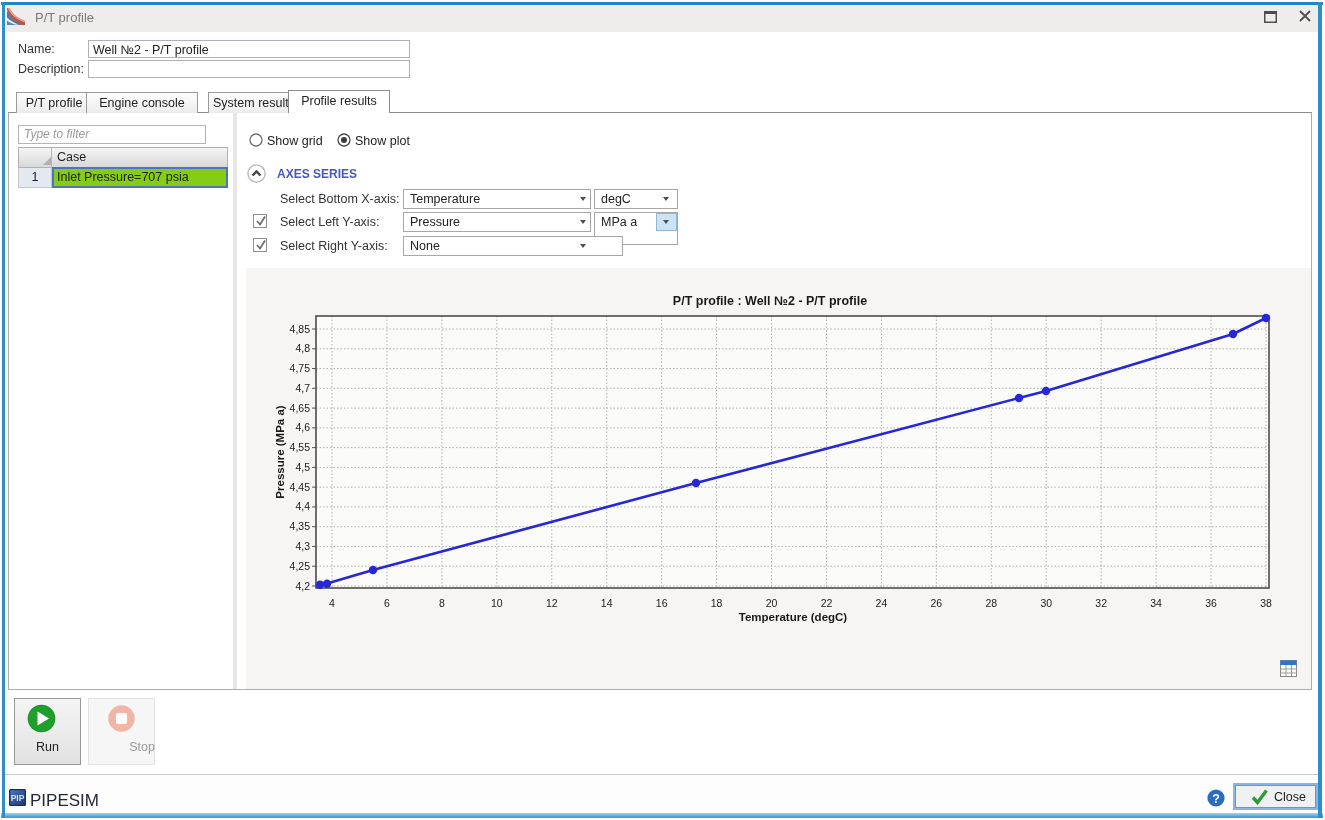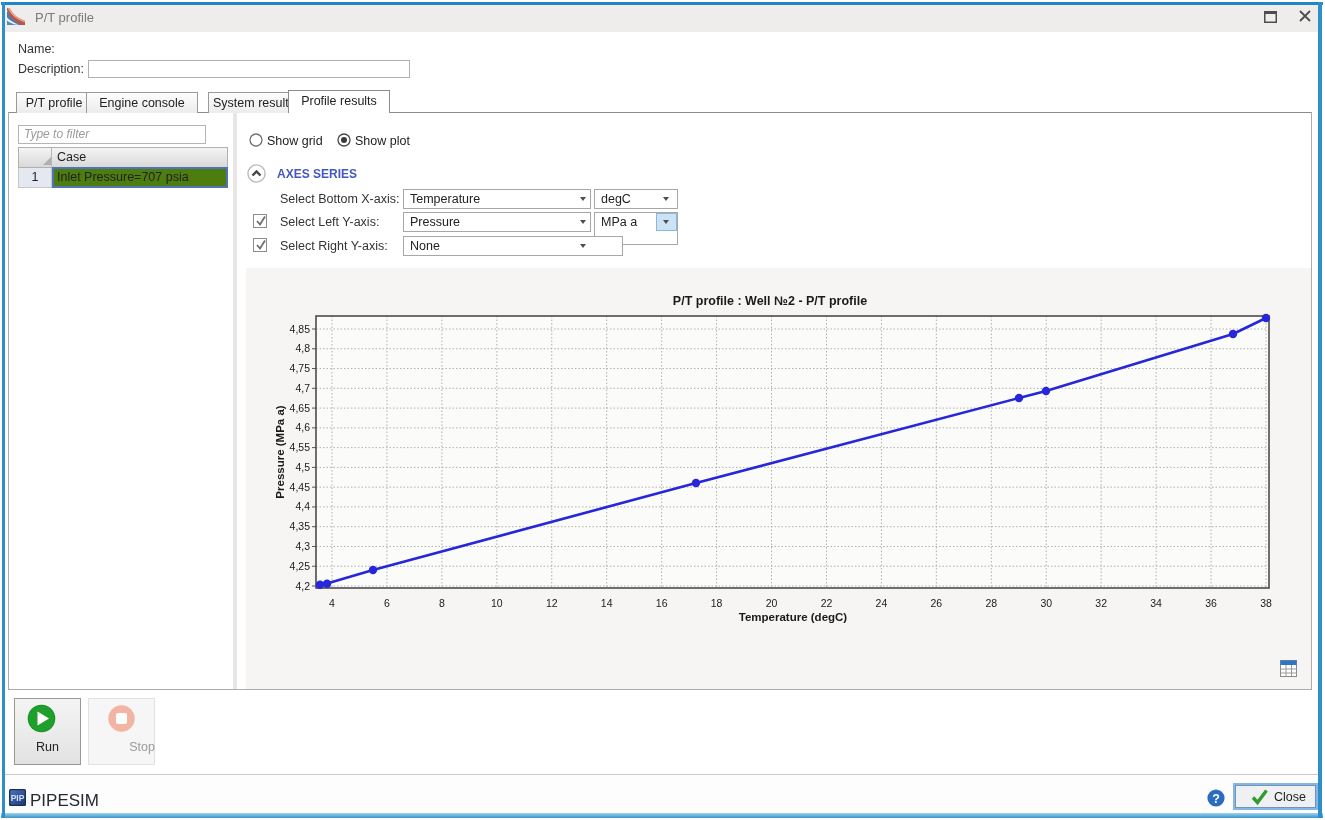--- a/index.html
+++ b/index.html
@@ -19,21 +19,21 @@
   .inputBox { background:#fff; border:1px solid #aeb2b8; font-size:12.5px; color:#222; padding:2px 4px; line-height:14px; }
   
   .tab { position:absolute; top:92px; height:21px; background:linear-gradient(#fdfdfd,#ececec); border:1px solid #9a9a9a; border-bottom:none; font-size:12.5px; color:#222; text-align:center; line-height:20px; }
   #tabActive { top:90px; height:23px; background:#fff; border:1px solid #8c8c8c; border-bottom:none; z-index:5; }
   #content { left:8px; top:112px; width:1304px; height:578px; background:#fff; border:1px solid #acacac; border-top:1px solid #8c8c8c; }
   
   #filter { left:18px; top:125px; width:188px; height:19px; border:1px solid #b4b4b4; background:#fff; font-size:12px; font-style:italic; color:#9a9a9a; padding:2px 5px; line-height:13px;}
   #gridHead { left:18px; top:147px; width:210px; height:21px; background:linear-gradient(#f4f4f4,#d9d9d9); border:1px solid #b0b0b0; }
   #gridHeadC1 { left:18px; top:147px; width:34px; height:21px; border-right:1px solid #b8b8b8; }
   #rowC1 { left:18px; top:168px; width:34px; height:20px; background:#e4e9f1; border:1px solid #c6c6c6; border-top:none; font-size:12.5px; color:#222; text-align:center; line-height:19px; }
-  #rowC2 { left:52px; top:167px; width:176px; height:21px; background:#4d7c0f; border:2px solid #4f74b8; font-size:12.5px; color:#222; line-height:17px; padding-left:3px; }
+  #rowC2 { left:52px; top:167px; width:176px; height:21px; background:#84cc16; border:2px solid #4f74b8; font-size:12.5px; color:#222; line-height:17px; padding-left:3px; }
   #splitter { left:233px; top:113px; width:4px; height:576px; background:#e9e7e6; }
   
   .radioLbl { font-size:12.5px; color:#222; }
   
   .ddl { position:absolute; background:#fff; border:1px solid #a7a7a7; font-size:12.5px; color:#222; padding:2px 6px; line-height:15px; }
   .arrow { position:absolute; width:0; height:0; border-left:3.5px solid transparent; border-right:3.5px solid transparent; border-top:4.5px solid #4e4e4e; }
   .cb { position:absolute; width:14px; height:14px; background:#fff; border:1px solid #8d8d8d; }
   
   #chart { left:240px; top:288px; }
   
@@ -64,20 +64,21 @@
 
   <svg class="abs" style="left:1264px;top:11px" width="13" height="12" viewBox="0 0 13 12">
     <rect x="0.75" y="0.75" width="11.5" height="10.5" fill="none" stroke="#4d4d4d" stroke-width="1.5"></rect>
     <rect x="0" y="0" width="13" height="3" fill="#4d4d4d"></rect>
   </svg>
   <svg class="abs" style="left:1299px;top:10px" width="12" height="12" viewBox="0 0 12 12">
     <path d="M1,1 L11,11 M11,1 L1,11" stroke="#4d4d4d" stroke-width="1.8"></path>
   </svg>
 
   <div class="abs lbl" style="left:18px;top:42px">Name:</div>
+  <div class="abs inputBox" style="left:88px;top:40px;width:322px;height:18px;">Well №2 - P/T profile</div>
   <div class="abs lbl" style="left:18px;top:62px">Description:</div>
   <div class="abs inputBox" style="left:88px;top:60px;width:322px;height:18px;"></div>
 
   <div id="content" class="abs"></div>
   <div class="tab" style="left:16px;width:76px;">P/T profile</div>
   <div class="tab" style="left:86px;width:112px;">Engine console</div>
   <div class="tab" style="left:208px;width:92px;">System results</div>
   <div class="tab" id="tabActive" style="left:288px;width:102px;">Profile results</div>
 
   <div class="abs" id="filter">Type to filter</div>

